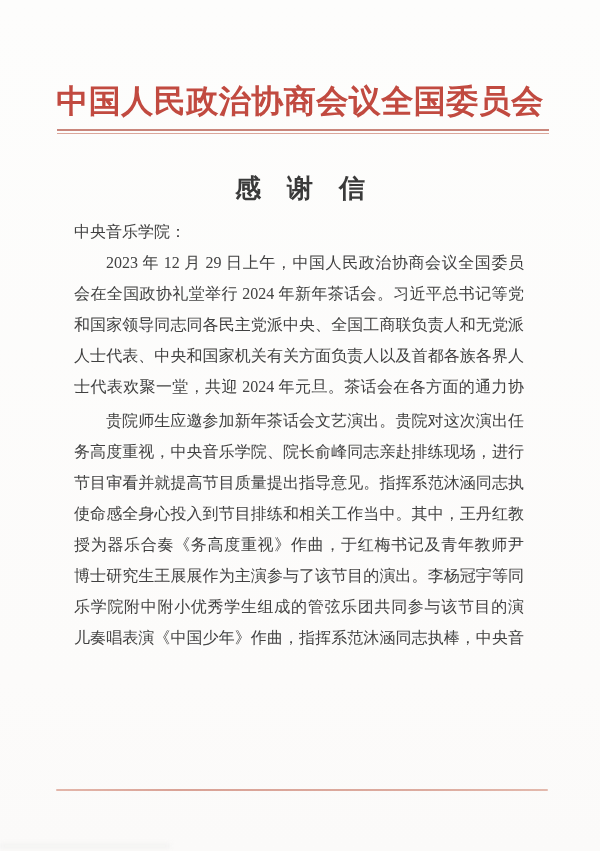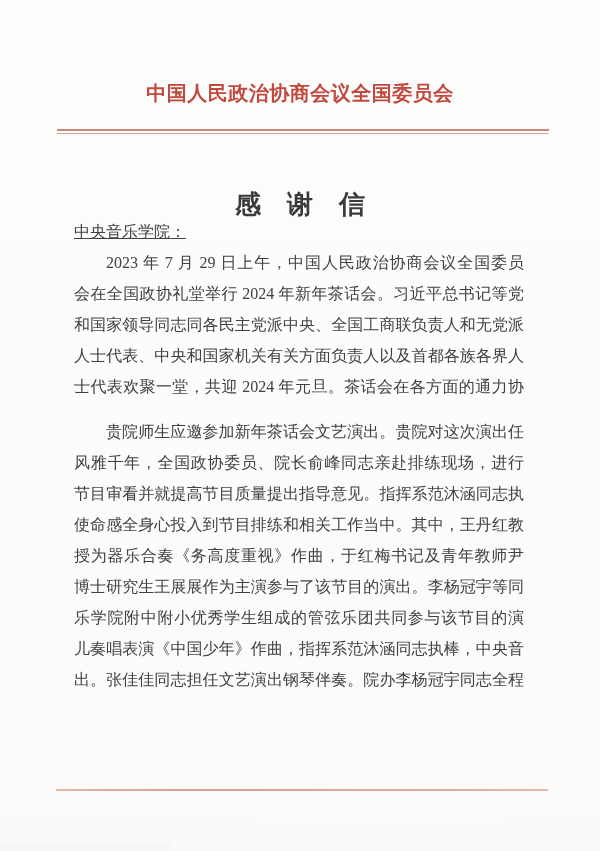--- a/index.html
+++ b/index.html
@@ -15,21 +15,21 @@
     background: linear-gradient(180deg, #fdfdfc 0%, #fcfbfa 80%, #fbfaf9 100%);
     overflow: hidden;
     font-family: "Liberation Serif", "DejaVu Serif", serif;
   }
   .org-name {
     position: absolute;
     top: 80px;
     left: 0;
     right: 0;
     text-align: center;
-    font-size: 20px;
+    font-size: 32px;
     font-weight: bold;
     color: #c14a40;
     letter-spacing: 0.5px;
     white-space: nowrap;
   }
   .letterhead-divider {
     position: absolute;
     top: 129px;
     left: 57px;
     width: 492px;
@@ -42,46 +42,44 @@
     top: 171px;
     left: 0;
     right: 0;
     text-align: center;
     font-size: 26px;
     font-weight: bold;
     color: #3a3a3a;
     letter-spacing: 1em;
     padding-left: 1em;
     white-space: nowrap;
-    margin-top: 16px;
   }
   .letter-body {
     position: absolute;
     top: 216px;
     left: 74px;
     width: 450px;
     font-size: 16px;
     line-height: 31px;
     color: #414141;
   }
   .line {
     text-align: justify;
     text-align-last: justify;
     height: 31px;
     overflow: hidden;
   }
   .line.short {
     text-align-last: left;
-    text-decoration: underline;
   }
   .line.indent {
     text-indent: 2em;
   }
   .para-2 {
-    margin-top: 14px;
+    margin-top: 3px;
   }
   .page-edge-line {
     position: absolute;
     top: 789px;
     left: 56px;
     width: 492px;
     height: 2px;
     background: linear-gradient(90deg, #e3b6aa 0%, #d9a296 25%, #dcab9f 75%, #e3b9ad 100%);
     border-radius: 1px;
   }
@@ -105,37 +103,36 @@
 
   <div class="letterhead-divider"></div>
 
   <div class="letter-title">感谢信</div>
 
   <div class="letter-body">
 
     <div class="line short">中央音乐学院：</div>
 
     <div class="para-1">
-      <div class="line indent">2023 年 7 月 29 日上午，中国人民政治协商会议全国委员</div>
+      <div class="line indent">2023 年 12 月 29 日上午，中国人民政治协商会议全国委员</div>
       <div class="line">会在全国政协礼堂举行 2024 年新年茶话会。习近平总书记等党</div>
       <div class="line">和国家领导同志同各民主党派中央、全国工商联负责人和无党派</div>
       <div class="line">人士代表、中央和国家机关有关方面负责人以及首都各族各界人</div>
       <div class="line">士代表欢聚一堂，共迎 2024 年元旦。茶话会在各方面的通力协</div>
     </div>
 
     <div class="para-2">
       <div class="line indent">贵院师生应邀参加新年茶话会文艺演出。贵院对这次演出任</div>
-      <div class="line">风雅千年，全国政协委员、院长俞峰同志亲赴排练现场，进行</div>
+      <div class="line">务高度重视，中央音乐学院、院长俞峰同志亲赴排练现场，进行</div>
       <div class="line">节目审看并就提高节目质量提出指导意见。指挥系范沐涵同志执棒</div>
       <div class="line">使命感全身心投入到节目排练和相关工作当中。其中，王丹红教</div>
       <div class="line">授为器乐合奏《务高度重视》作曲，于红梅书记及青年教师尹飞、</div>
       <div class="line">博士研究生王展展作为主演参与了该节目的演出。李杨冠宇等同志</div>
       <div class="line">乐学院附中附小优秀学生组成的管弦乐团共同参与该节目的演</div>
       <div class="line">儿奏唱表演《中国少年》作曲，指挥系范沐涵同志执棒，中央音</div>
-      <div class="line">出。张佳佳同志担任文艺演出钢琴伴奏。院办李杨冠宇同志全程</div>
     </div>
 
   </div>
 
   <div class="page-edge-line"></div>
 
   <div class="scan-artifact"></div>
 
 </div>
 

